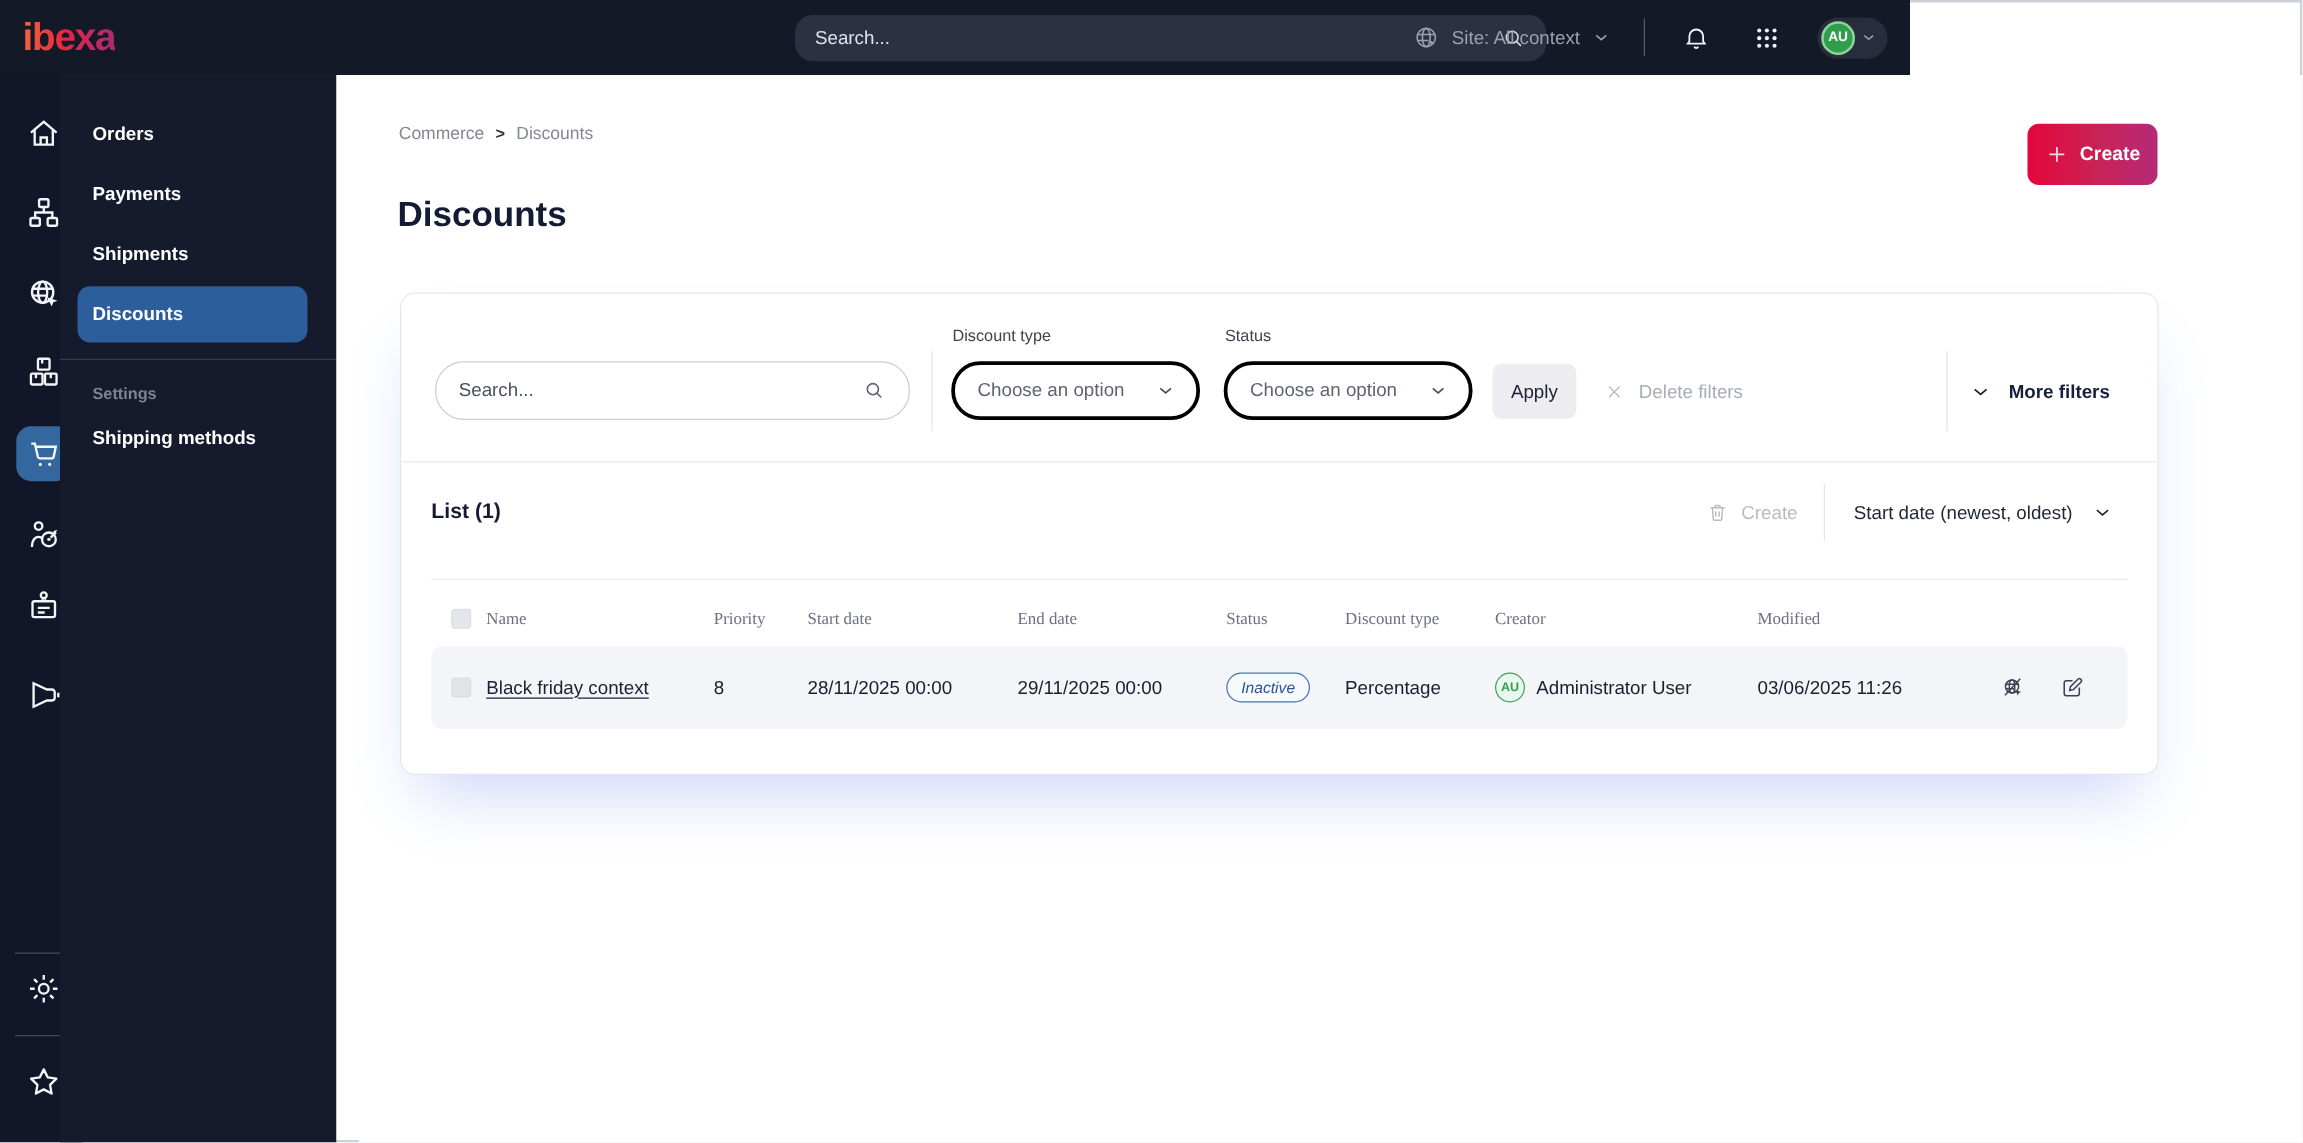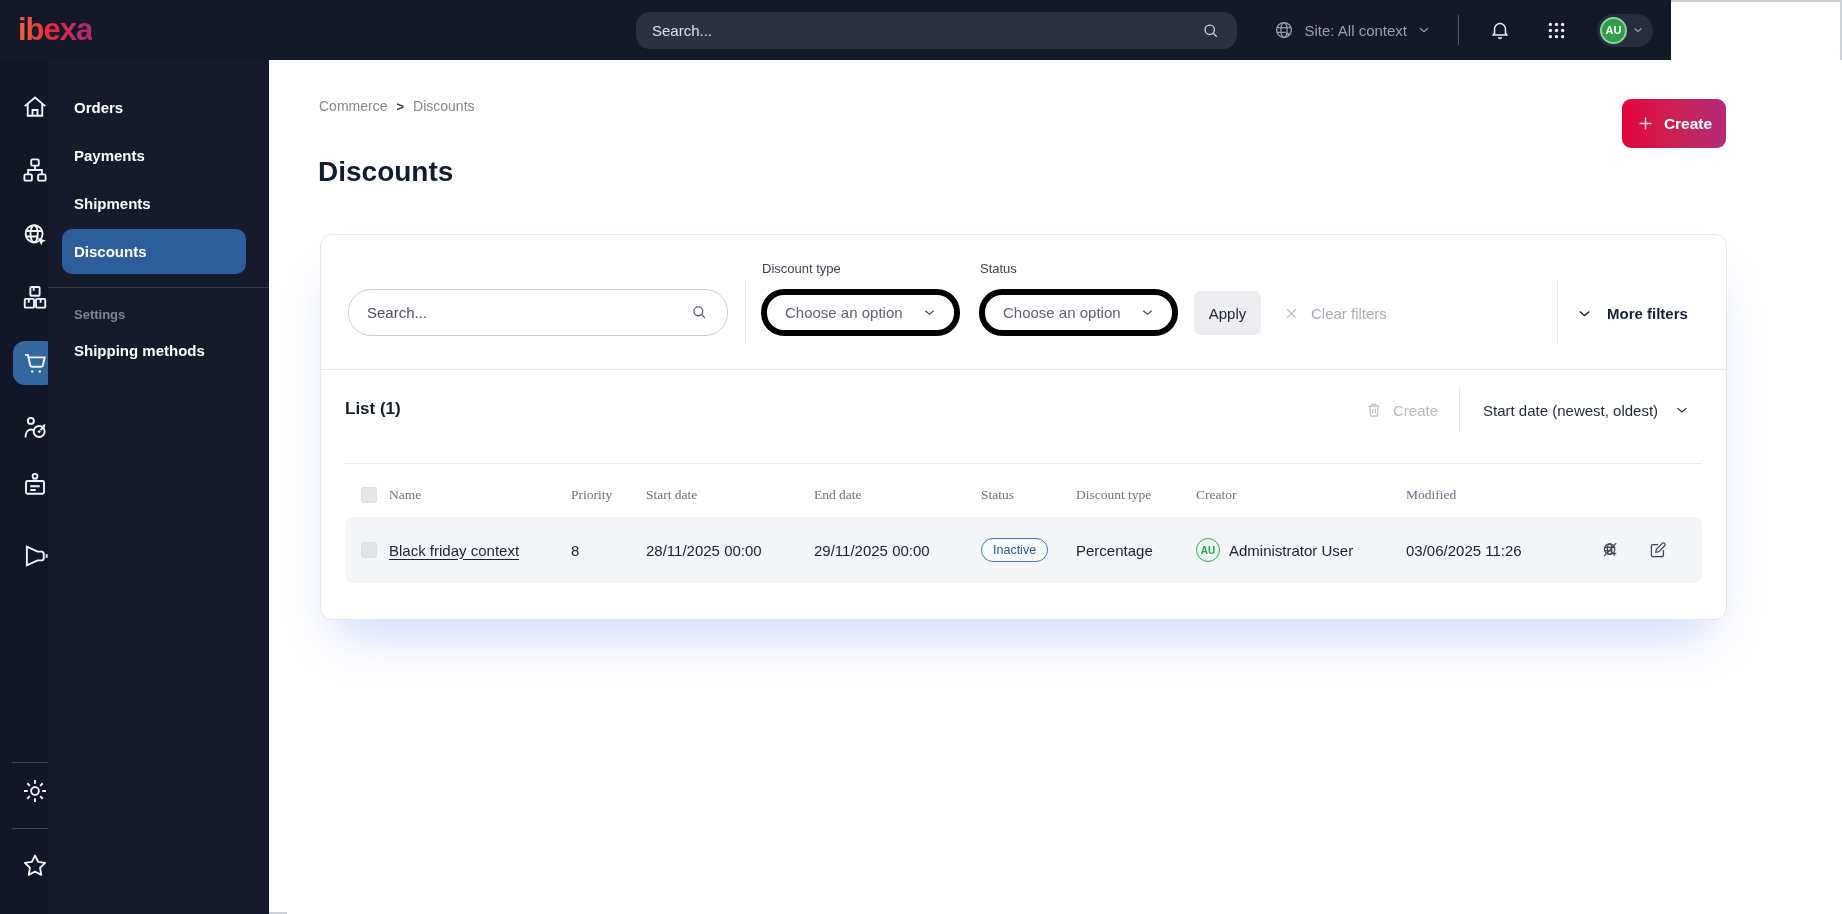--- a/index.html
+++ b/index.html
@@ -1,21 +1,21 @@
 <!DOCTYPE html>
 <html><head>
 <meta charset="utf-8">
 <style>
   * { margin:0; padding:0; box-sizing:border-box; }
   html,body { width:1842px; height:914px; overflow:hidden; }
   body { font-family:"Liberation Sans","DejaVu Sans",sans-serif; background:#fff; color:#18202f; }
   .screen { position:relative; width:1842px; height:914px; background:#fff; box-shadow:inset 0 0 0 2px #ccd0d8; }
 
   
-  .topbar { position:absolute; left:0; top:0; width:1671px; height:60px; background:#141927; z-index:5; }
+  .topbar { position:absolute; left:0; top:0; width:1528px; height:60px; background:#141927; z-index:5; }
   .logo { position:absolute; left:18px; top:12px; font-size:31px; font-weight:700; letter-spacing:-1px;
           background:linear-gradient(95deg,#f0683e 0%,#ea2540 45%,#c32a63 75%,#a82a6e 100%);
           -webkit-background-clip:text; background-clip:text; color:transparent; line-height:36px;}
   .topbar-search { position:absolute; left:636px; top:12px; width:601px; height:37px; background:#2b3142;
           border-radius:14px; display:flex; align-items:center; padding:0 16px; }
   .topbar-search input { flex:1; background:transparent; border:none; outline:none; color:#e5e8ee; font-size:15px; font-family:inherit; }
   .topbar-search input::placeholder { color:#dfe2e9; opacity:1; }
   .tb-search-icon { color:#cfd3db; display:flex; }
   .topbar-right { position:absolute; right:18px; top:0; height:60px; display:flex; align-items:center; gap:26px; }
   .site-ctx { display:flex; align-items:center; gap:9px; color:#9aa0ad; font-size:15px; cursor:pointer; }
@@ -59,21 +59,21 @@
   .card { position:absolute; left:33px; top:174px; width:1407px; height:386px; background:#fff;
           border:1px solid #e4e7ef; border-radius:12px;
           box-shadow:0 30px 48px -16px rgba(92,124,235,0.30); }
   .vdiv { position:absolute; width:1px; background:#e3e6ed; }
   .fld-label { position:absolute; font-size:13px; color:#3d434f; }
   .search-input { position:absolute; left:27px; top:54px; width:380px; height:47px; border:1px solid #c9cdd7;
           border-radius:23px; display:flex; align-items:center; padding:0 18px; background:#fff; }
   .search-input input { flex:1; border:none; outline:none; background:transparent; font-size:15px; color:#3c414c; font-family:inherit; }
   .search-input input::placeholder { color:#4a505c; opacity:1; }
   .search-input .sicon { color:#5a6070; display:flex; }
-  .select { position:absolute; top:54px; width:199px; height:47px; border:6px solid #000000; border-radius:23px;
+  .select { position:absolute; top:54px; width:199px; height:47px; border:3px solid #000000; border-radius:23px;
           display:flex; align-items:center; justify-content:space-between; padding:0 16px 0 18px; cursor:pointer; background:#fff; }
   .select .sel-text { font-size:15px; color:#5e6470; }
   .select .chev { color:#454b58; }
   .apply-btn { position:absolute; left:873px; top:56px; width:67px; height:44px; background:#ececf1; border:none;
           border-radius:7px; font-size:15px; color:#1c2334; font-family:inherit; cursor:pointer; }
   .clear-btn { position:absolute; left:962px; top:56px; height:44px; display:flex; align-items:center; gap:11px;
           color:#a8acb5; font-size:15px; cursor:default; }
   .clear-btn .xicon { color:#b6bac2; display:flex; }
   .more-filters { position:absolute; left:1254px; top:56px; height:44px; display:flex; align-items:center; gap:13px;
           color:#16203a; font-size:15px; font-weight:700; cursor:pointer; }
@@ -90,21 +90,21 @@
   
   .t-rule { position:absolute; left:24px; right:24px; top:228px; height:1px; background:#e6e9ef; }
   .t-grid { display:grid; grid-template-columns:44px 182px 75px 168px 167px 95px 120px 210px 180px 1fr; align-items:center; }
   .t-head { position:absolute; left:24px; right:24px; top:240px; height:40px; color:#6a7180; font-size:13.5px;font-family:Liberation Serif, serif; }
   .t-row { position:absolute; left:24px; right:24px; top:282px; height:66px; background:#f4f5f8; border-radius:8px;
           font-size:15px; color:#18202f; }
   .cbx { width:16px; height:16px; border-radius:3px; background:#e5e6ec; border:1px solid #dcdee6; margin-left:16px; cursor:pointer; }
   .t-row .cbx { background:#e2e3e9; }
   .name-link { color:#1a2233; text-decoration:underline; text-underline-offset:3px; cursor:pointer; }
   .badge { display:inline-block; border:1px solid #4574b2; color:#2c5291; background:#f7fafd; border-radius:12px;
-          padding:3px 11px; font-size:12.5px; line-height:16px; }
+          padding:3px 11px; font-size:12.5px; line-height:16px;font-style:italic; }
   .creator-cell { display:flex; align-items:center; gap:9px; }
   .row-avatar { width:24px; height:24px; border-radius:50%; background:#e9f7ee; border:1px solid #3aa75a;
           color:#2f9e4a; font-size:10px; font-weight:700; display:flex; align-items:center; justify-content:center; }
   .actions-cell { display:flex; align-items:center; gap:26px; padding-left:14px; }
   .action-icon { color:#3c4250; display:flex; cursor:pointer; }
 </style>
 </head>
 <body>
 
 <div class="screen">
@@ -332,21 +332,21 @@
       </div>
 
       <button class="apply-btn">Apply</button>
 
       <div class="clear-btn">
         <span class="xicon">
           <svg width="17" height="17" viewBox="0 0 24 24" fill="none" stroke="currentColor" stroke-width="1.5">
               <path d="M6 6l12 12M18 6L6 18"></path>
             </svg>
         </span>
-        <span>Clear filters</span>
+        <span>Delete filters</span>
       </div>
 
       <div class="vdiv" style="left:1236px; top:46px; height:64px;"></div>
 
       <div class="more-filters">
         <span class="chev" style="color:#16203a">
           <svg width="19" height="19" viewBox="0 0 24 24" fill="none" stroke="currentColor" stroke-width="1.8">
               <path d="M6 9.5l6 5 6-5"></path>
             </svg>
         </span>

